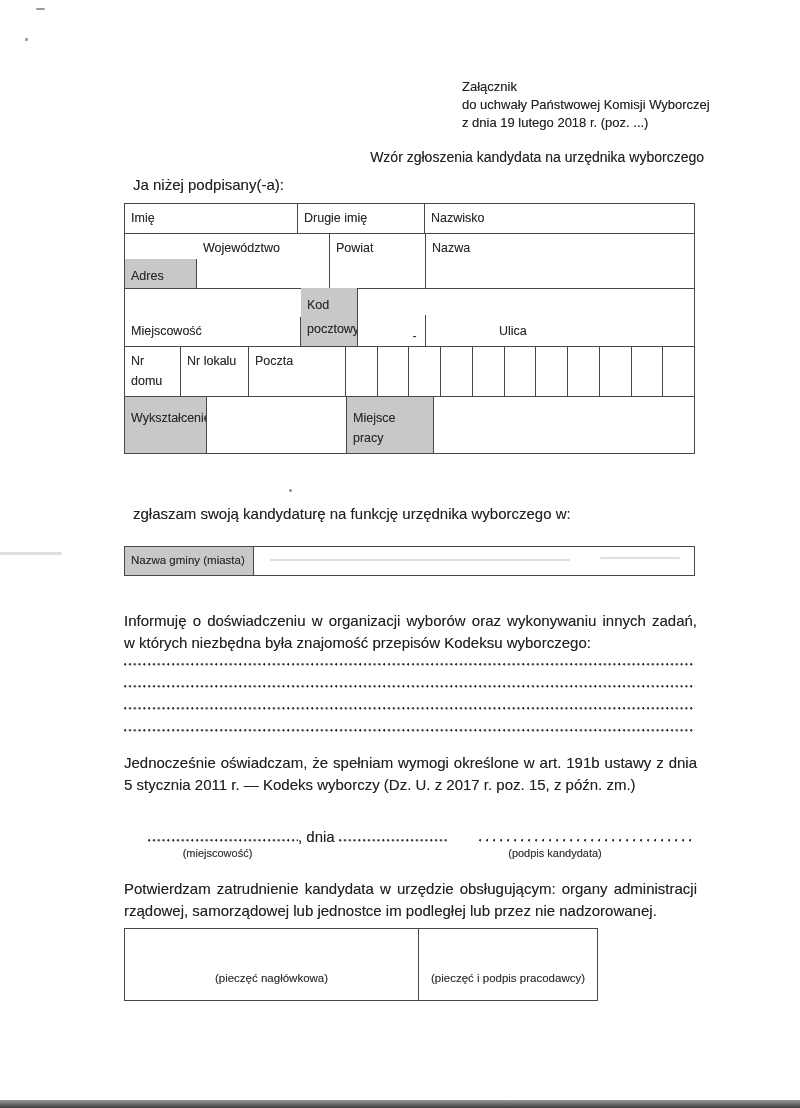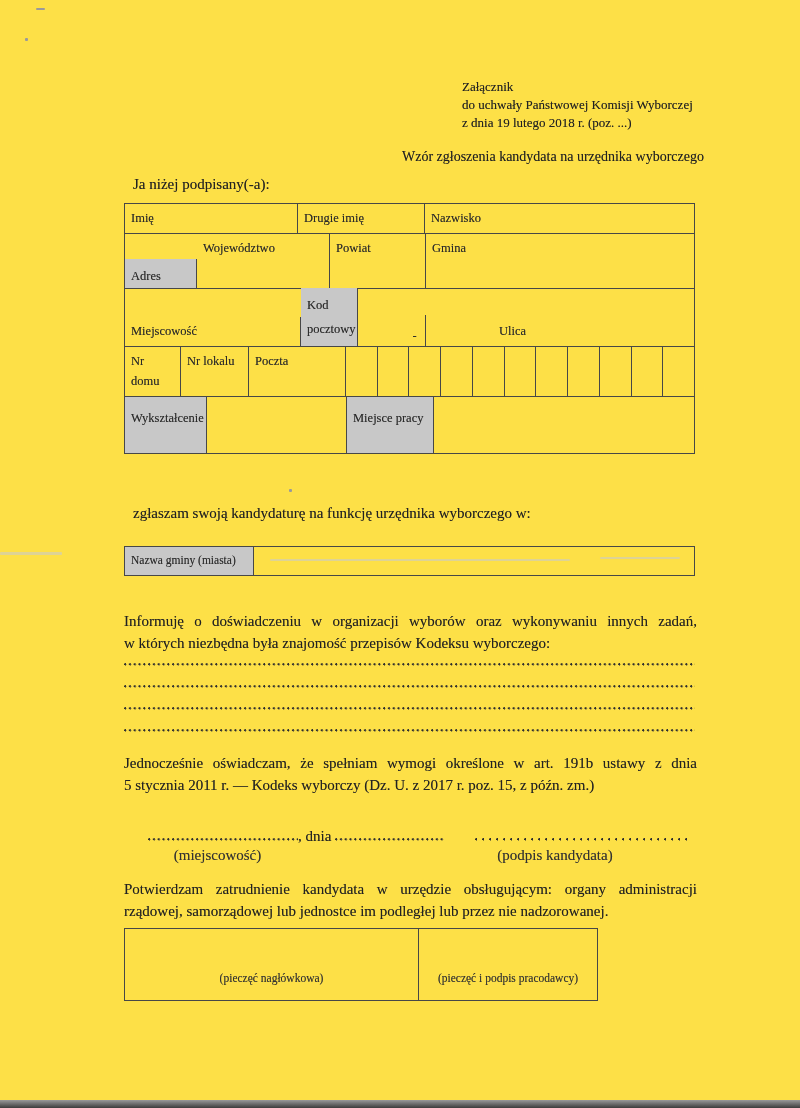--- a/index.html
+++ b/index.html
@@ -1,19 +1,19 @@
 <!DOCTYPE html>
 <html><head>
 <meta charset="utf-8">
 <style>
   html,body{margin:0;padding:0;background:#e8e8e8;}
   .page{
     position:relative;width:800px;height:1108px;margin:0 auto;
-    background:#fde047;overflow:hidden;
-    font-family:Liberation Serif, serif;
+    background:#ffffff;overflow:hidden;
+    font-family:Liberation Sans, sans-serif;
     color:#222;
   }
   .page *{box-sizing:border-box;}
   .txt{text-shadow:0 0 .5px rgba(40,40,40,.45);}
 
   
   .annex{position:absolute;left:462px;top:78px;font-size:13px;line-height:18px;}
 
   .title{position:absolute;left:124px;top:149px;width:580px;text-align:right;font-size:14px;}
 
@@ -41,21 +41,21 @@
   .dotrule{position:absolute;left:124px;width:571px;height:3px;
     background-image:radial-gradient(circle at 1.2px 1.4px,#2e2e2e 1px,rgba(0,0,0,0) 1.3px);
     background-size:4.8px 3px;background-repeat:repeat-x;}
 
   
   .sig{position:absolute;left:148px;top:828px;width:547px;height:16px;font-size:15px;}
   .sigdots{display:inline-block;height:3px;vertical-align:baseline;
     background-image:radial-gradient(circle at 1.2px 1.4px,#2e2e2e 1px,rgba(0,0,0,0) 1.3px);
     background-size:4.8px 3px;background-repeat:repeat-x;}
   .sigdots.spaced{background-size:7px 3px;}
-  .siglabel{position:absolute;top:847px;font-size:15px;text-align:center;color:#333;}
+  .siglabel{position:absolute;top:847px;font-size:11px;text-align:center;color:#333;}
 
   
   .stampbox{position:absolute;left:124px;top:928px;width:474px;height:73px;border:1px solid #474747;display:flex;}
   .stampcell{border-right:1px solid #474747;flex:0 0 294px;display:flex;align-items:flex-end;justify-content:center;padding-bottom:16px;font-size:11.5px;color:#333;}
   .stampcell:last-child{border-right:none;flex:1;}
 
   
   .speck{position:absolute;background:#9a9a9a;border-radius:1px;}
   .streak{position:absolute;background:#c9c9c9;opacity:.6;border-radius:1px;}
   .bottombar{position:absolute;left:0;bottom:0;width:800px;height:8px;
@@ -88,21 +88,21 @@
     <div class="frow">
       <div class="fcell txt" style="flex:0 0 173px;">Imię</div>
       <div class="fcell txt" style="flex:0 0 127px;">Drugie imię</div>
       <div class="fcell txt" style="flex:1;">Nazwisko</div>
     </div>
 
     <div class="frow" style="height:55px;">
       <div class="fcell gray tall txt" style="flex:0 0 72px;">Adres zamieszkania</div>
       <div class="fcell txt" style="flex:0 0 133px;">Województwo</div>
       <div class="fcell txt" style="flex:0 0 96px;">Powiat</div>
-      <div class="fcell txt" style="flex:1;">Gmina</div>
+      <div class="fcell txt" style="flex:1;">Nazwa</div>
     </div>
 
     <div class="frow" style="height:58px;align-items:flex-end;">
       <div class="fcell txt" style="flex:0 0 176px;">Miejscowość</div>
       <div class="fcell gray tall txt" style="flex:0 0 57px;">Kod pocztowy</div>
       <div class="fcell pc" style="flex:0 0 23px;"></div>
       <div class="fcell pc" style="flex:0 0 23px;"></div>
       <div class="fcell pc txt" style="flex:0 0 22px;text-align:center;padding-top:12px;">-</div>
       <div class="fcell pc" style="flex:0 0 22px;"></div>
       <div class="fcell pc" style="flex:0 0 21px;"></div>

